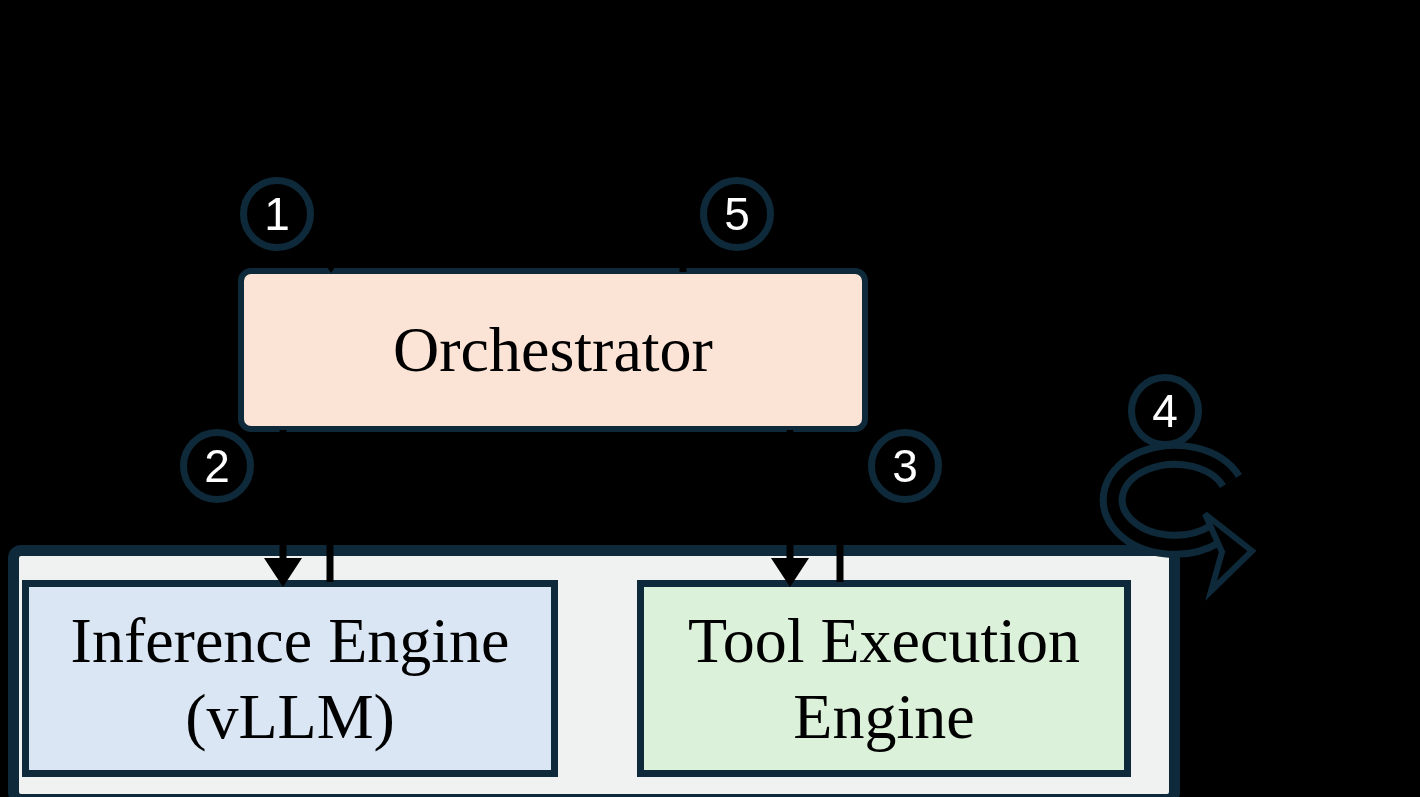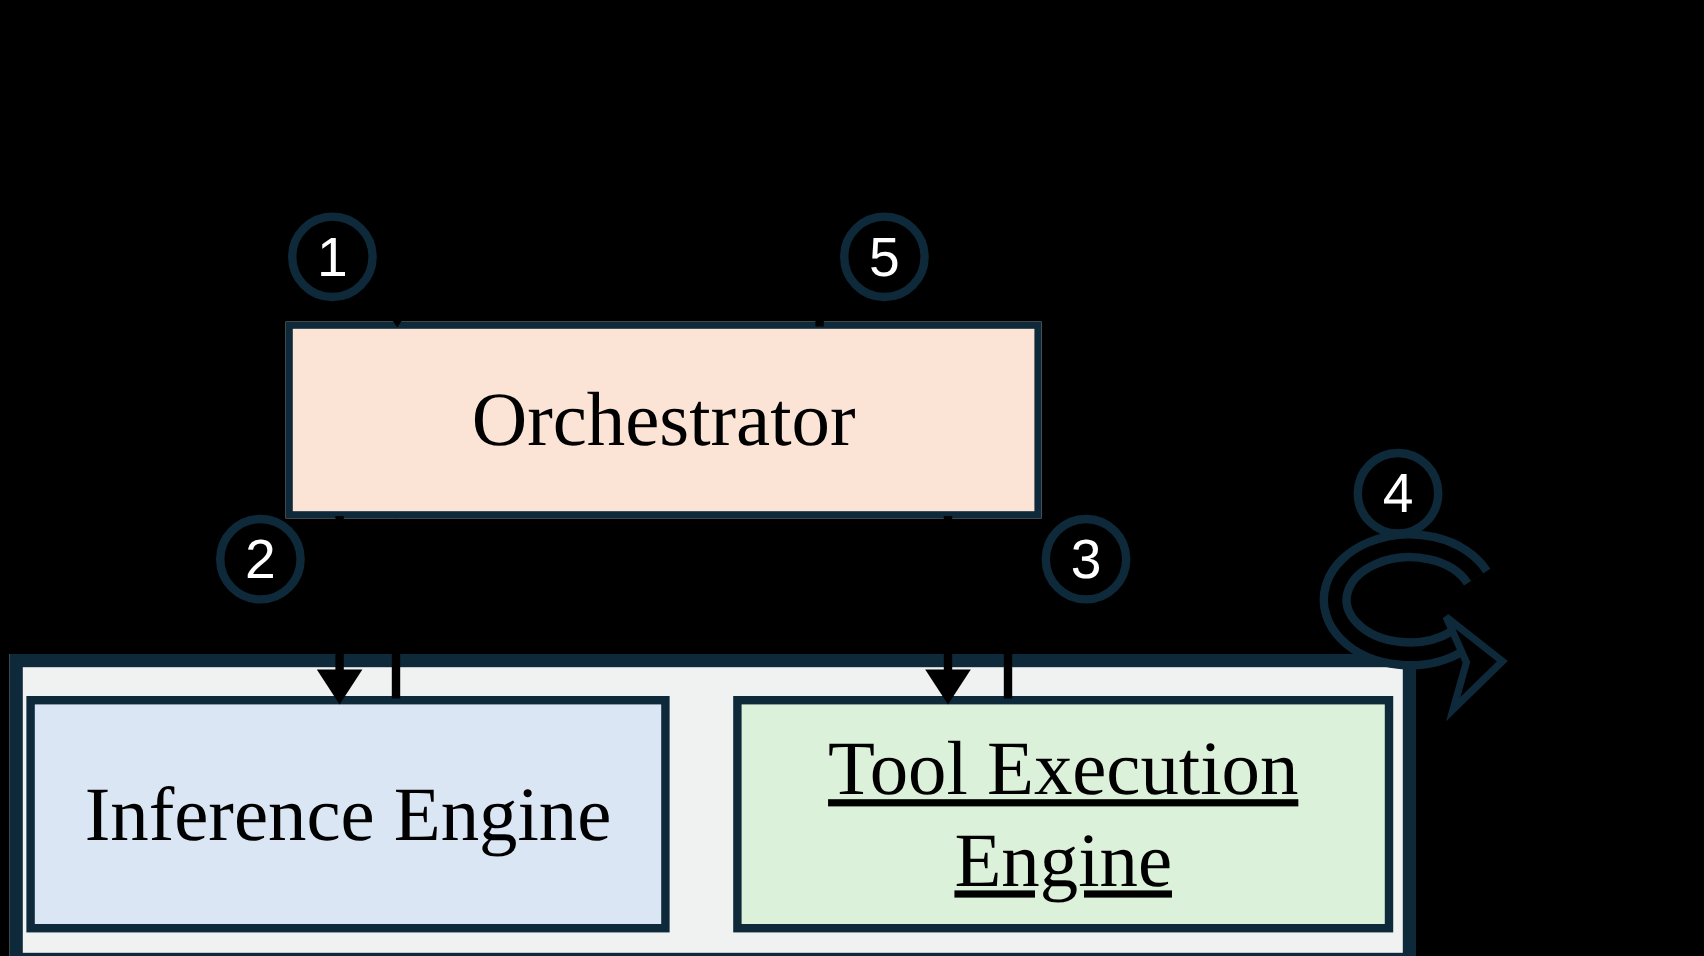--- a/index.html
+++ b/index.html
@@ -2,36 +2,36 @@
 <html><head>
 <meta charset="utf-8">
 <style>
   html,body{margin:0;padding:0;background:#000;}
   .stage{
     position:relative;width:1420px;height:797px;background:#000;overflow:hidden;
     font-family:"Liberation Serif", serif;
   }
   
   .box{position:absolute;box-sizing:border-box;display:flex;flex-direction:column;
-       align-items:center;justify-content:center;text-align:center;color:#000;}
+       align-items:center;justify-content:center;text-align:center;color:#000;border-radius:13px;}
   .orchestrator{
     left:238px;top:268px;width:630px;height:164px;
     background:#FBE3D5;border:6px solid #0E2A3A;
     font-size:64px;line-height:70px;
   }
   .platform{
     left:8px;top:545px;width:1172px;height:260px;
     background:#F0F1F1;border:11px solid #0E2A3A;
     z-index:1;
   }
   .subbox{position:absolute;box-sizing:border-box;display:flex;flex-direction:column;
           align-items:center;justify-content:center;text-align:center;
           border:7px solid #0E2A3A;font-size:64px;line-height:76px;color:#000;}
   .inference{left:3px;top:24px;width:536px;height:197px;background:#DAE6F4;}
-  .toolbox{left:592px;top:24px;width:550px;height:197px;background:#DCF1D9;text-decoration:underline;}
+  .toolbox{left:618px;top:24px;width:494px;height:197px;background:#DCF1D9;}
   
   .marker{
     position:absolute;box-sizing:border-box;width:74px;height:74px;border-radius:50%;
     background:#000;border:7px solid #0E2A3A;color:#fff;
     font-family:"Liberation Sans", sans-serif;font-size:46px;
     display:flex;align-items:center;justify-content:center;z-index:3;
   }
   .m1{left:240px;top:177px;}
   .m5{left:700px;top:177px;}
   .m2{left:180px;top:429px;}
@@ -45,20 +45,21 @@
 
 <div class="stage">
 
   <div class="box orchestrator">
     <span>Orchestrator</span>
   </div>
 
   <div class="box platform">
     <div class="subbox inference">
       <span>Inference Engine</span>
+      <span>(vLLM)</span>
     </div>
     <div class="subbox toolbox">
       <span>Tool Execution</span>
       <span>Engine</span>
     </div>
   </div>
 
   <svg class="overlay" width="1420" height="797" viewBox="0 0 1420 797">
 
     <g>

